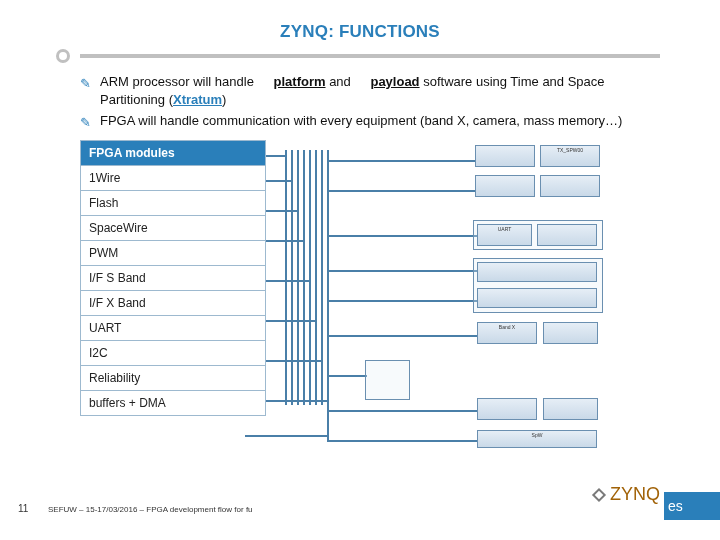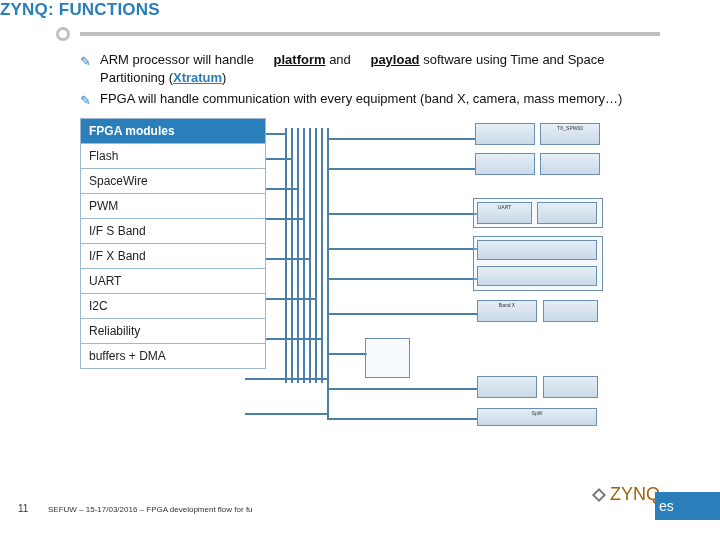--- a/index.html
+++ b/index.html
@@ -5,24 +5,25 @@
   * { box-sizing: border-box; margin: 0; padding: 0; }
   body {
     width: 720px;
     height: 540px;
     font-family: Arial, Helvetica, sans-serif;
     background: #ffffff;
     position: relative;
     overflow: hidden;
   }
   .title {
-    text-align: left;
+    text-align: center;
     color: #2a7fba;
     font-weight: bold;
     font-size: 17px;
+    padding-top: 22px;
     padding-bottom: 12px;
     letter-spacing: 0.2px;
   }
   .rule {
     position: relative;
     height: 4px;
     background: #c0c0c0;
     margin: 0 60px 0 80px;
   }
   .rule-dot {
@@ -137,21 +138,21 @@
     left: 48px;
     bottom: 26px;
     font-size: 8px;
     color: #333;
     white-space: nowrap;
   }
   .brand-stripe {
     position: absolute;
     right: 0;
     bottom: 20px;
-    width: 65px;
+    width: 56px;
     height: 28px;
     background: #2a7fba;
     color: #fff;
     font-size: 14px;
     display: flex;
     align-items: center;
     padding-left: 4px;
     z-index:3;
   }
 </style>
@@ -172,20 +173,21 @@
   <div class="bullet">
     <span class="bullet-icon">✎</span>
     <span>FPGA will handle communication with every equipment (band X, camera, mass memory…)</span>
   </div>
 </div>
 
 <div class="content-row">
 
   <div class="fpga-table">
     <div class="fpga-header">FPGA modules</div>
+    <div class="fpga-row">1Wire</div>
     <div class="fpga-row">Flash</div>
     <div class="fpga-row">SpaceWire</div>
     <div class="fpga-row">PWM</div>
     <div class="fpga-row">I/F S Band</div>
     <div class="fpga-row">I/F X Band</div>
     <div class="fpga-row">UART</div>
     <div class="fpga-row">I2C</div>
     <div class="fpga-row">Reliability</div>
     <div class="fpga-row">buffers + DMA</div>
   </div>

